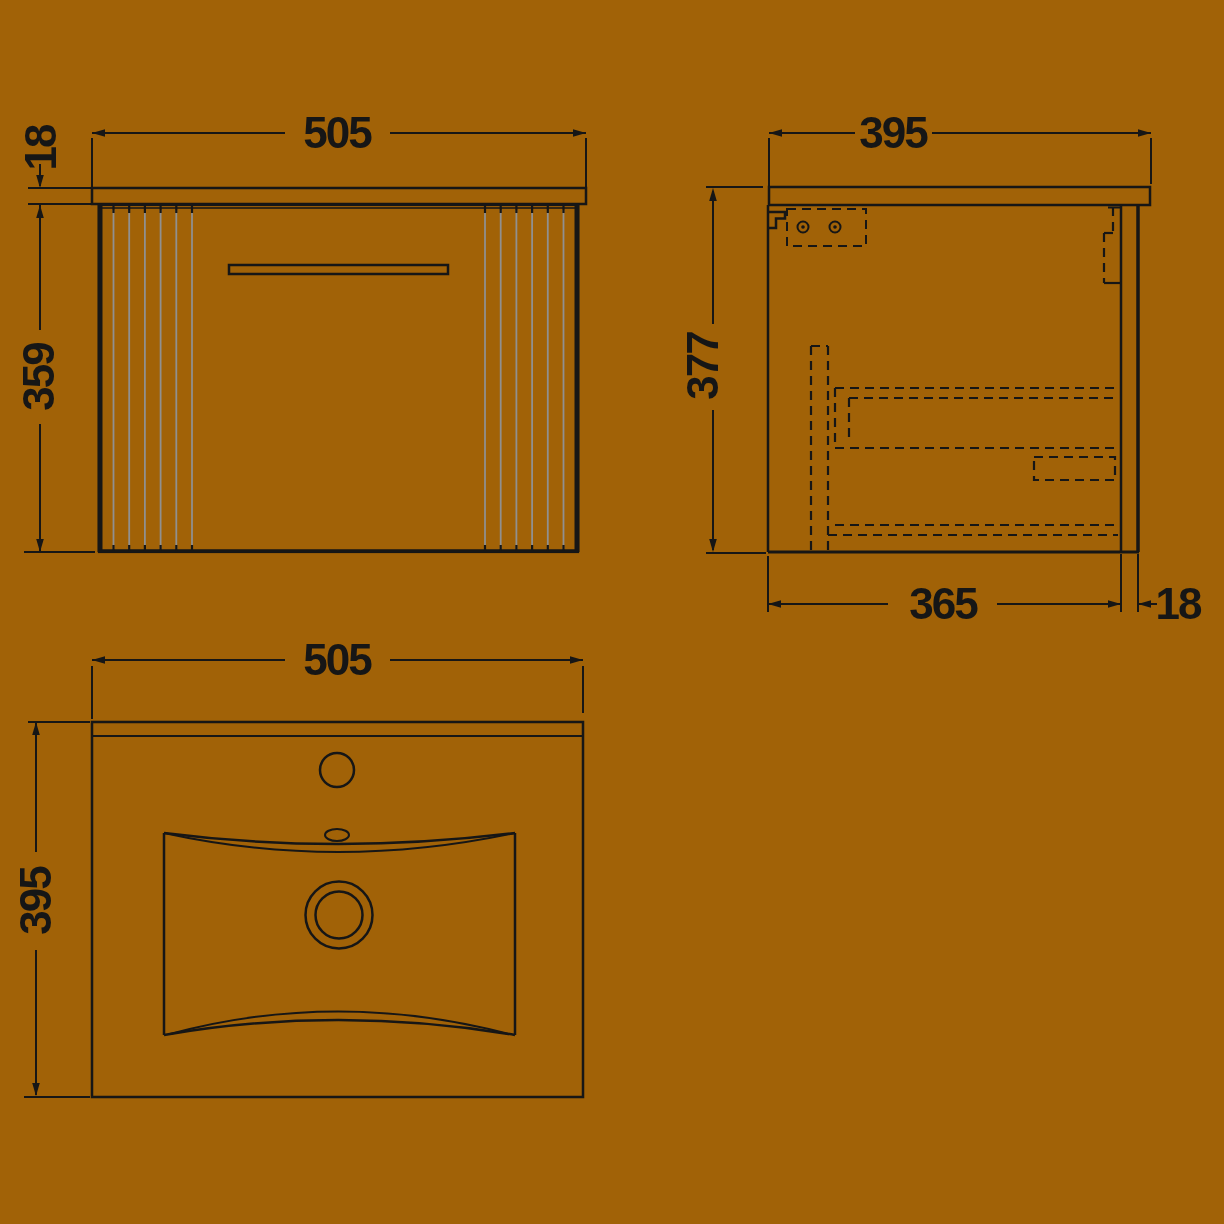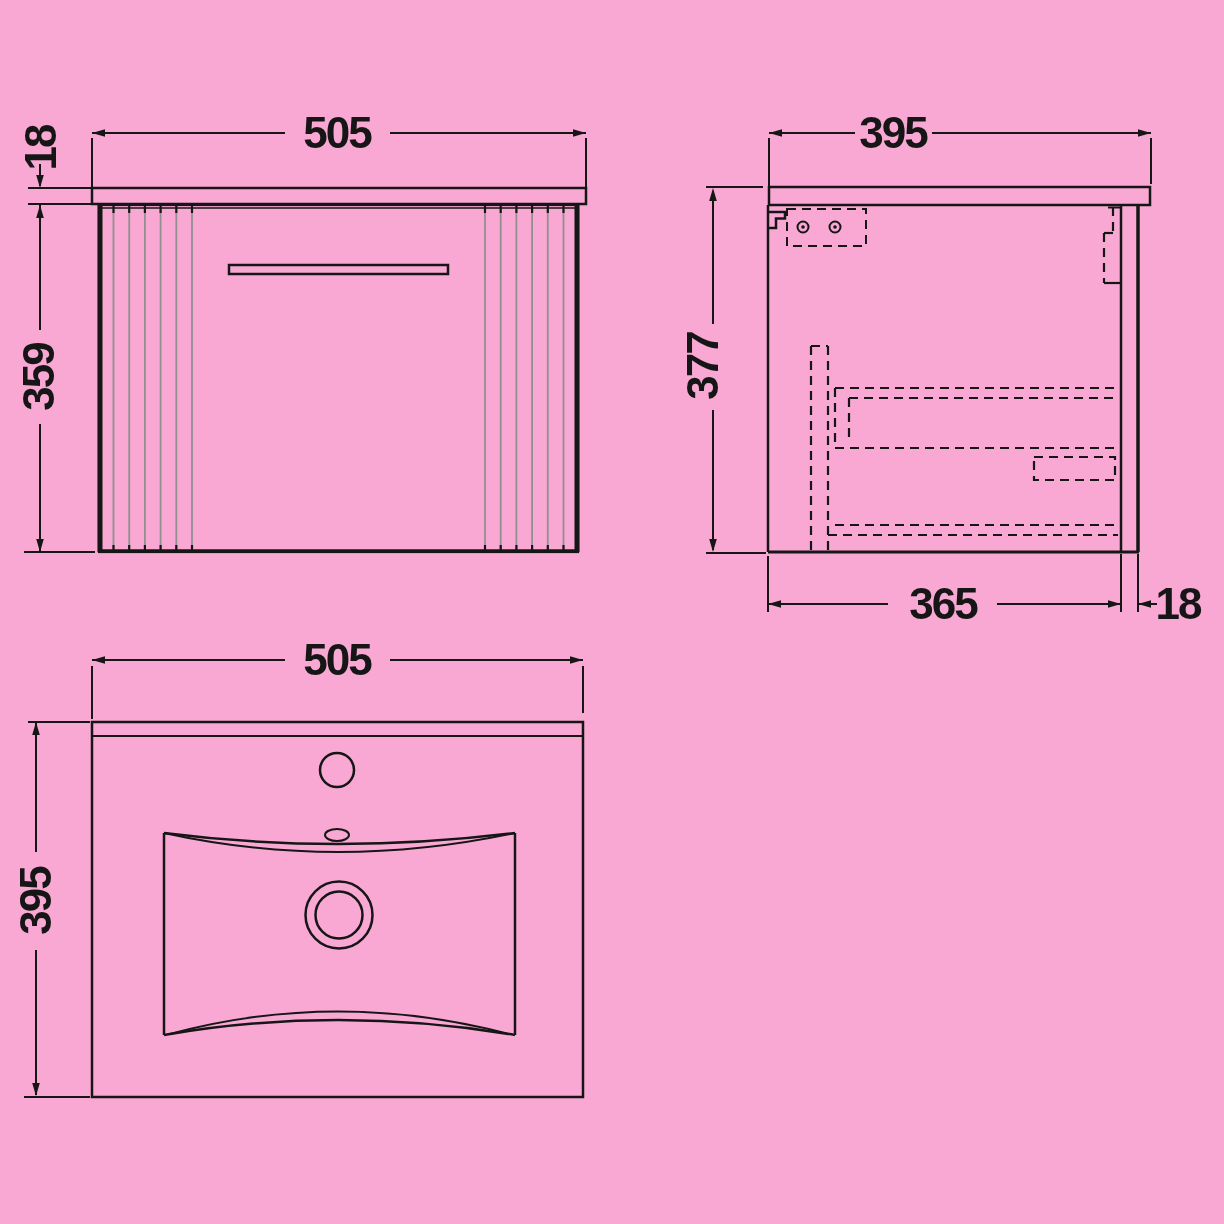--- a/index.html
+++ b/index.html
@@ -1,16 +1,16 @@
 <!DOCTYPE html>
 <html><head>
 <meta charset="utf-8">
 <style>
   html,body{margin:0;padding:0;background:#ffffff;width:1224px;height:1224px;overflow:hidden;}
-  .canvas{width:1224px;height:1224px;background:#f9a8d4;}
+  .canvas{width:1224px;height:1224px;background:#a16207;}
   svg{display:block;}
   text{font-family:"Liberation Sans","DejaVu Sans",sans-serif;font-weight:bold;fill:#161616;}
 </style>
 </head>
 <body>
 
 <div class="canvas">
   <svg id="drawing" width="1224" height="1224" viewBox="0 0 1224 1224" xmlns="http://www.w3.org/2000/svg">
       <line x1="92" y1="133" x2="285" y2="133" stroke="#161616" stroke-width="2"></line>
       <line x1="390" y1="133" x2="586" y2="133" stroke="#161616" stroke-width="2"></line>

